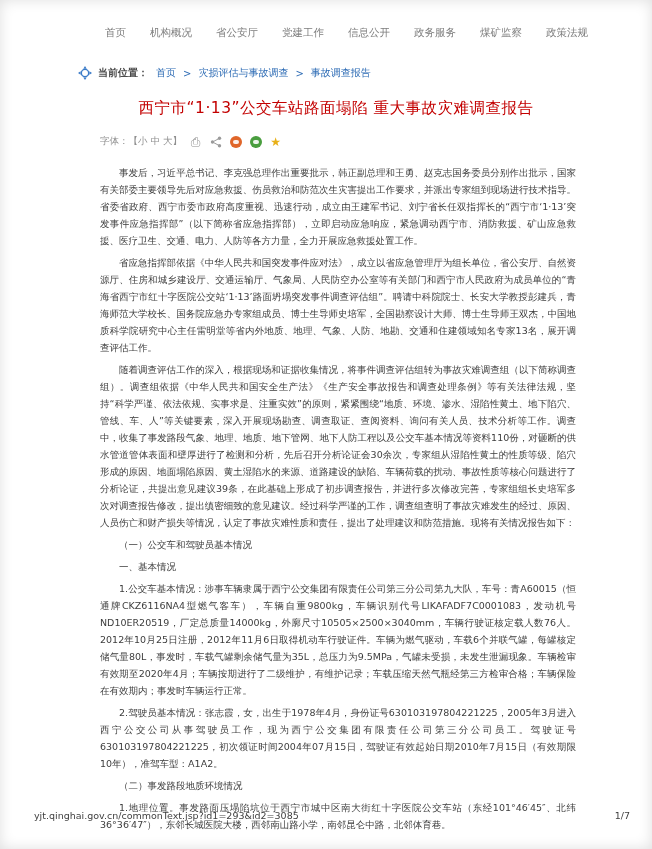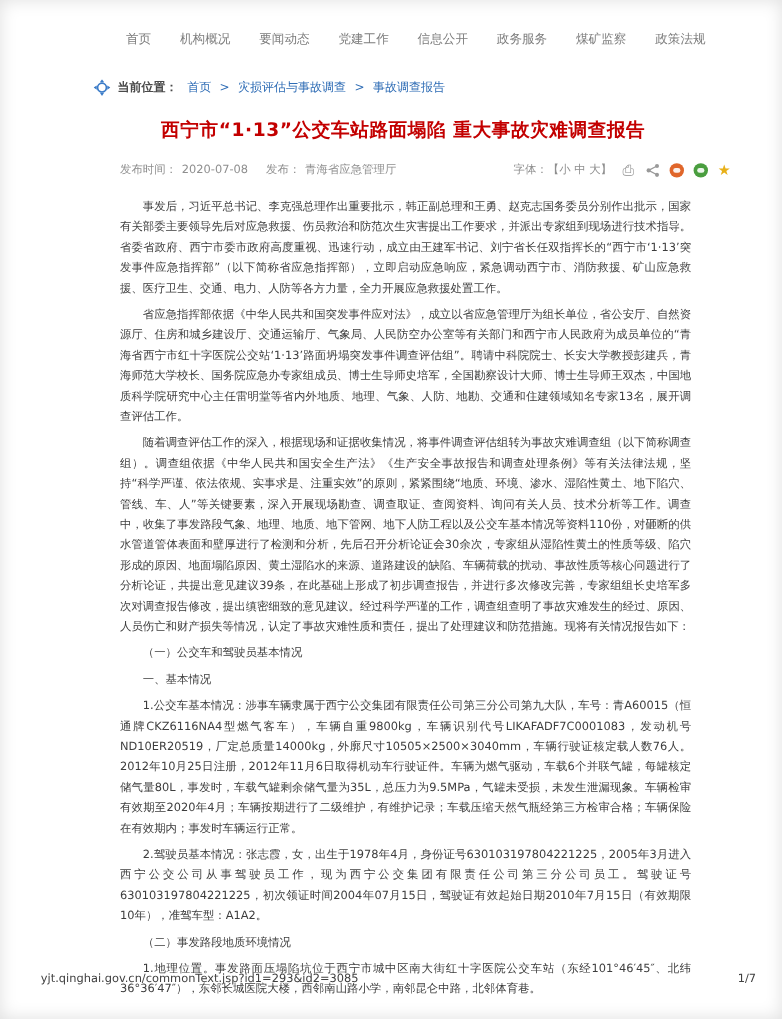--- a/index.html
+++ b/index.html
@@ -41,21 +41,21 @@
   }
   .breadcrumb .crumb-icon { width: 14px; height: 14px; margin-right: 6px; flex: 0 0 auto; }
   .breadcrumb .crumb-label { color: #4a4a4a; font-weight: bold; margin-right: 8px; }
   .breadcrumb a.crumb-link { color: #2e6cb5; text-decoration: none; cursor: pointer; }
   .breadcrumb .crumb-sep { color: #2e6cb5; margin: 0 7px; }
   
   .doc-title {
     margin-top: 18px;
     text-align: center;
     font-size: 15.5px;
-    font-weight: bold;
+    font-weight: normal;
     color: #c30000;
     letter-spacing: 0.5px;
   }
   
   .meta-row {
     display: flex;
     justify-content: space-between;
     align-items: center;
     margin: 16px 2px 0 40px;
     font-size: 9.5px;
@@ -96,21 +96,21 @@
   }
 </style>
 </head>
 <body>
 
 <div class="page">
 
   <div class="topnav">
     <span class="nav-item">首页</span>
     <span class="nav-item">机构概况</span>
-    <span class="nav-item">要闻动态</span>
+    <span class="nav-item">省公安厅</span>
     <span class="nav-item">党建工作</span>
     <span class="nav-item">信息公开</span>
     <span class="nav-item">政务服务</span>
     <span class="nav-item">煤矿监察</span>
     <span class="nav-item">政策法规</span>
     <span class="nav-item">互动交流</span>
   </div>
 
   <div class="breadcrumb">
     <span class="crumb-icon">
@@ -126,24 +126,20 @@
     <a class="crumb-link">首页</a>
     <span class="crumb-sep">&gt;</span>
     <a class="crumb-link">灾损评估与事故调查</a>
     <span class="crumb-sep">&gt;</span>
     <a class="crumb-link">事故调查报告</a>
   </div>
 
   <h1 class="doc-title">西宁市“1·13”公交车站路面塌陷 重大事故灾难调查报告</h1>
 
   <div class="meta-row">
-    <div class="meta-left">
-      <span>发布时间：</span><span>2020-07-08</span>
-      <span style="margin-left:8px;">发布：</span><span>青海省应急管理厅</span>
-    </div>
     <div class="meta-right">
       <span class="font-size-ctl">字体：【小 中 大】</span>
       <span class="meta-icon" style="color:#8f8f8f;font-size:12px;">⎙</span>
       <span class="meta-icon">
         <svg viewBox="0 0 12 12" width="12" height="12">
           <circle cx="9.5" cy="2.3" r="1.7" fill="#9a9a9a"></circle>
           <circle cx="2.5" cy="6" r="1.7" fill="#9a9a9a"></circle>
           <circle cx="9.5" cy="9.7" r="1.7" fill="#9a9a9a"></circle>
           <path d="M2.5 6 L9.5 2.3 M2.5 6 L9.5 9.7" stroke="#9a9a9a" stroke-width="1"></path>
         </svg>

